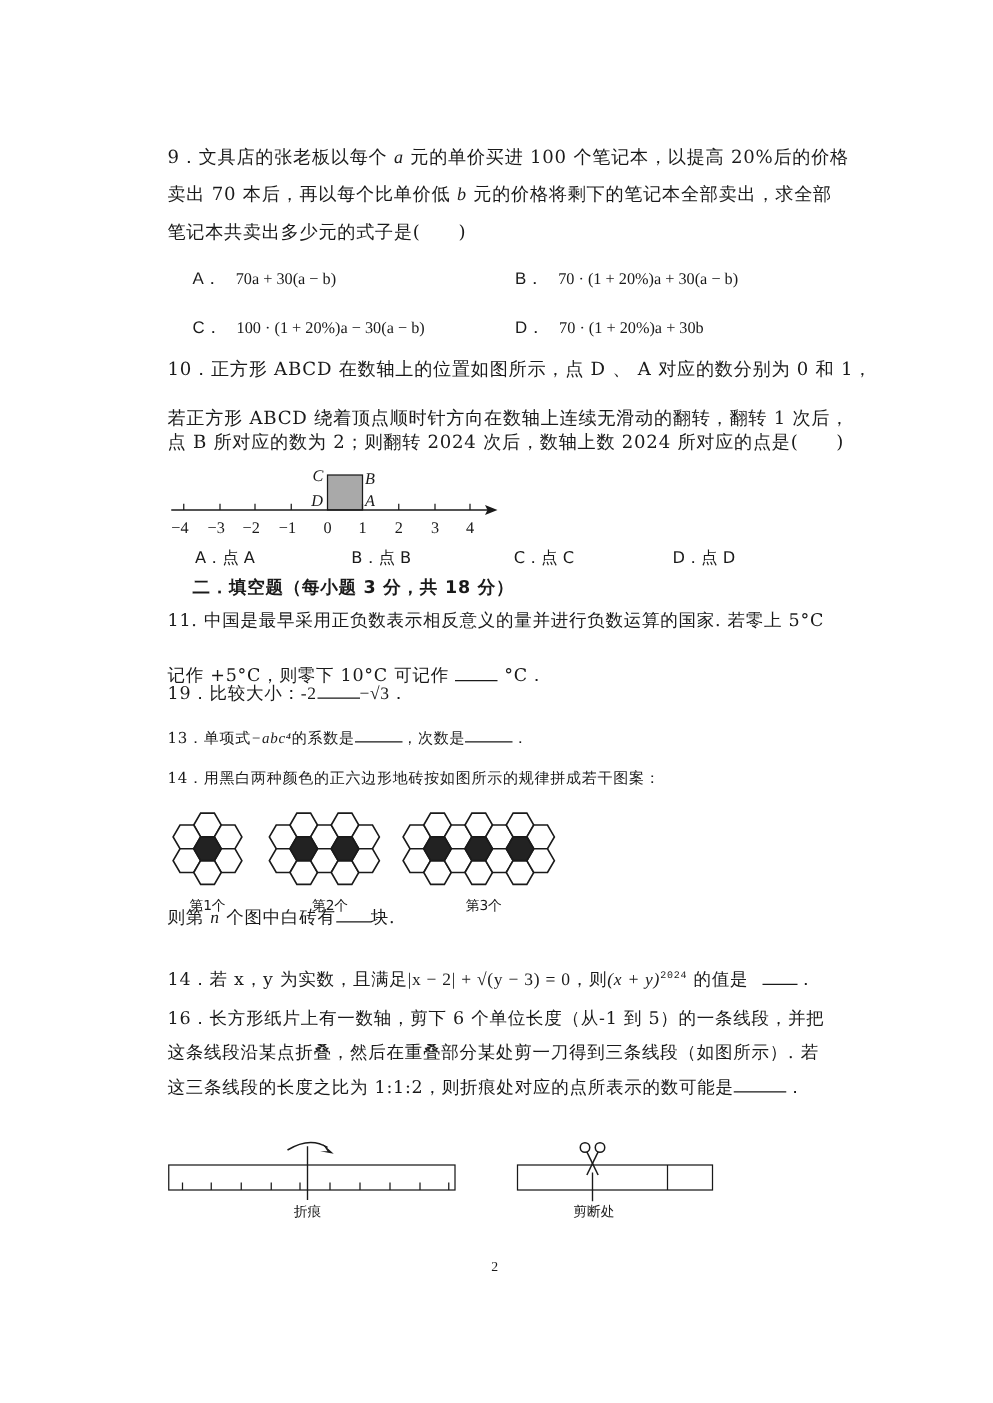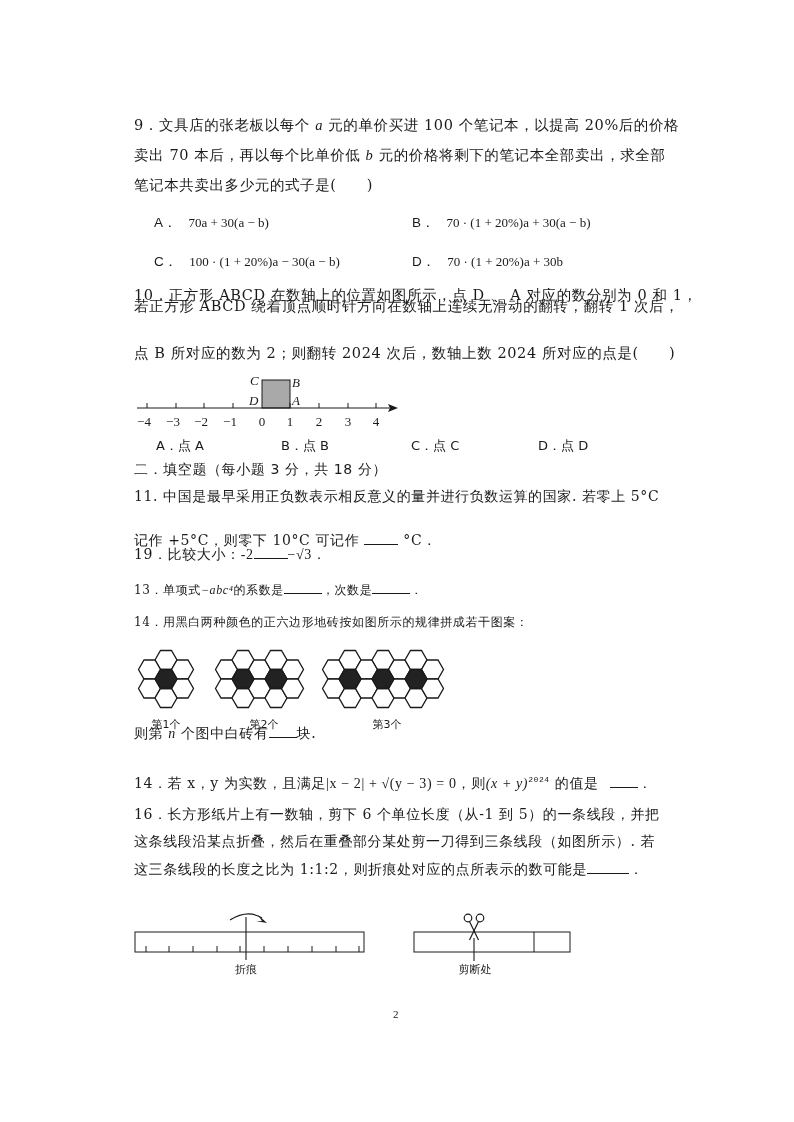--- a/index.html
+++ b/index.html
@@ -4,21 +4,21 @@
 <style>
   html, body { margin: 0; padding: 0; background: #ffffff; }
   body { width: 794px; height: 1122px; position: relative; overflow: hidden;
          font-family: "DejaVu Serif", "Liberation Serif", serif; color: #1a1a1a; }
   .line { position: absolute; left: 134px; font-size: 14.5px; white-space: nowrap; letter-spacing: 0.6px; }
   .math { font-family: "Liberation Serif", serif; font-style: italic; }
   .opt { position: absolute; font-size: 13.5px; white-space: nowrap; }
   .opt .lab { font-family: "Liberation Sans", sans-serif; margin-right: 12px; }
   .opt .expr { font-family: "Liberation Serif", serif; font-size: 13px; }
   .blank { display: inline-block; border-bottom: 1px solid #1a1a1a; height: 12px; vertical-align: baseline; }
-  .bold { font-weight: normal; font-family: "DejaVu Sans", sans-serif; }
+  .bold { font-weight: bold; font-family: "DejaVu Sans", sans-serif; margin-left: 20px; }
   svg { position: absolute; overflow: visible; }
   .svgtxt { font-family: "Liberation Serif", serif; font-size: 13px; fill: #1a1a1a; }
   .cap { font-family: "DejaVu Sans", sans-serif; font-size: 11px; fill: #1a1a1a; }
   .pagenum { position: absolute; left: 393px; top: 1008px; font-size: 11px; font-family: "Liberation Serif", serif; }
 </style>
 </head>
 <body>
 
 <div class="line" style="top:116px">
   <span>9．文具店的张老板以每个</span>
@@ -39,21 +39,21 @@
   <span class="lab">B．</span><span class="expr">70 · (1 + 20%)a + 30(a − b)</span>
 </div>
 <div class="opt" style="left:154px; top:253px">
   <span class="lab">C．</span><span class="expr">100 · (1 + 20%)a − 30(a − b)</span>
 </div>
 <div class="opt" style="left:412px; top:253px">
   <span class="lab">D．</span><span class="expr">70 · (1 + 20%)a + 30b</span>
 </div>
 
 <div class="line" style="top:286px">10．正方形 ABCD 在数轴上的位置如图所示，点 D 、 A 对应的数分别为 0 和 1，</div>
-<div class="line" style="top:297px">若正方形 ABCD 绕着顶点顺时针方向在数轴上连续无滑动的翻转，翻转 1 次后，</div>
+<div class="line" style="top:325px">若正方形 ABCD 绕着顶点顺时针方向在数轴上连续无滑动的翻转，翻转 1 次后，</div>
 <div class="line" style="top:344px">点 B 所对应的数为 2；则翻转 2024 次后，数轴上数 2024 所对应的点是(　　)</div>
 
 <svg style="left:0; top:0" width="794" height="1122">
 
   <rect x="262" y="380" width="28" height="28" fill="#a9a9a9" stroke="#1a1a1a" stroke-width="1"></rect>
 
   <line x1="137" y1="408" x2="392" y2="408" stroke="#1a1a1a" stroke-width="1.2"></line>
   <polygon points="398,408 388,404 390,408 388,412" fill="#1a1a1a"></polygon>
   <g stroke="#1a1a1a" stroke-width="1">
     <line x1="147" y1="403" x2="147" y2="408"></line>

